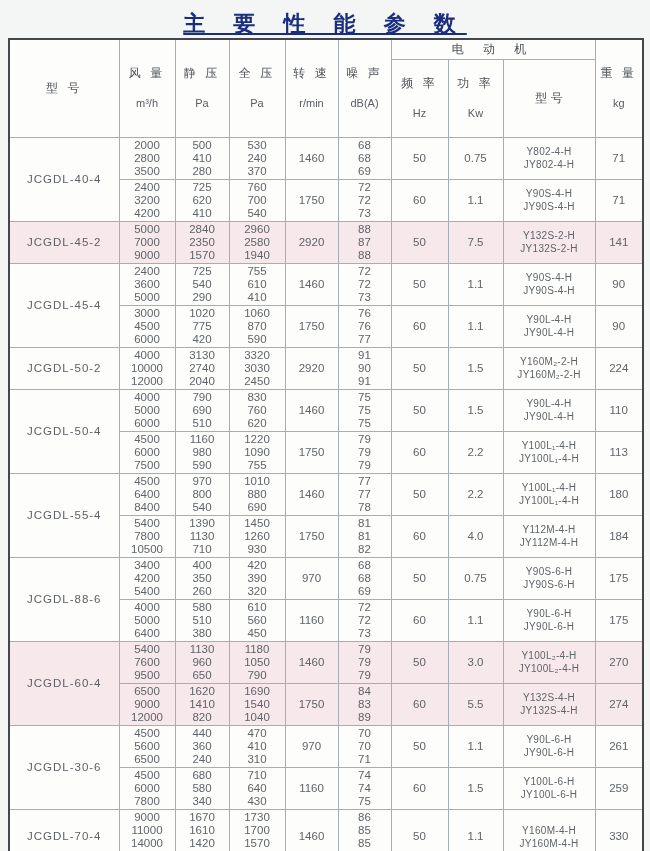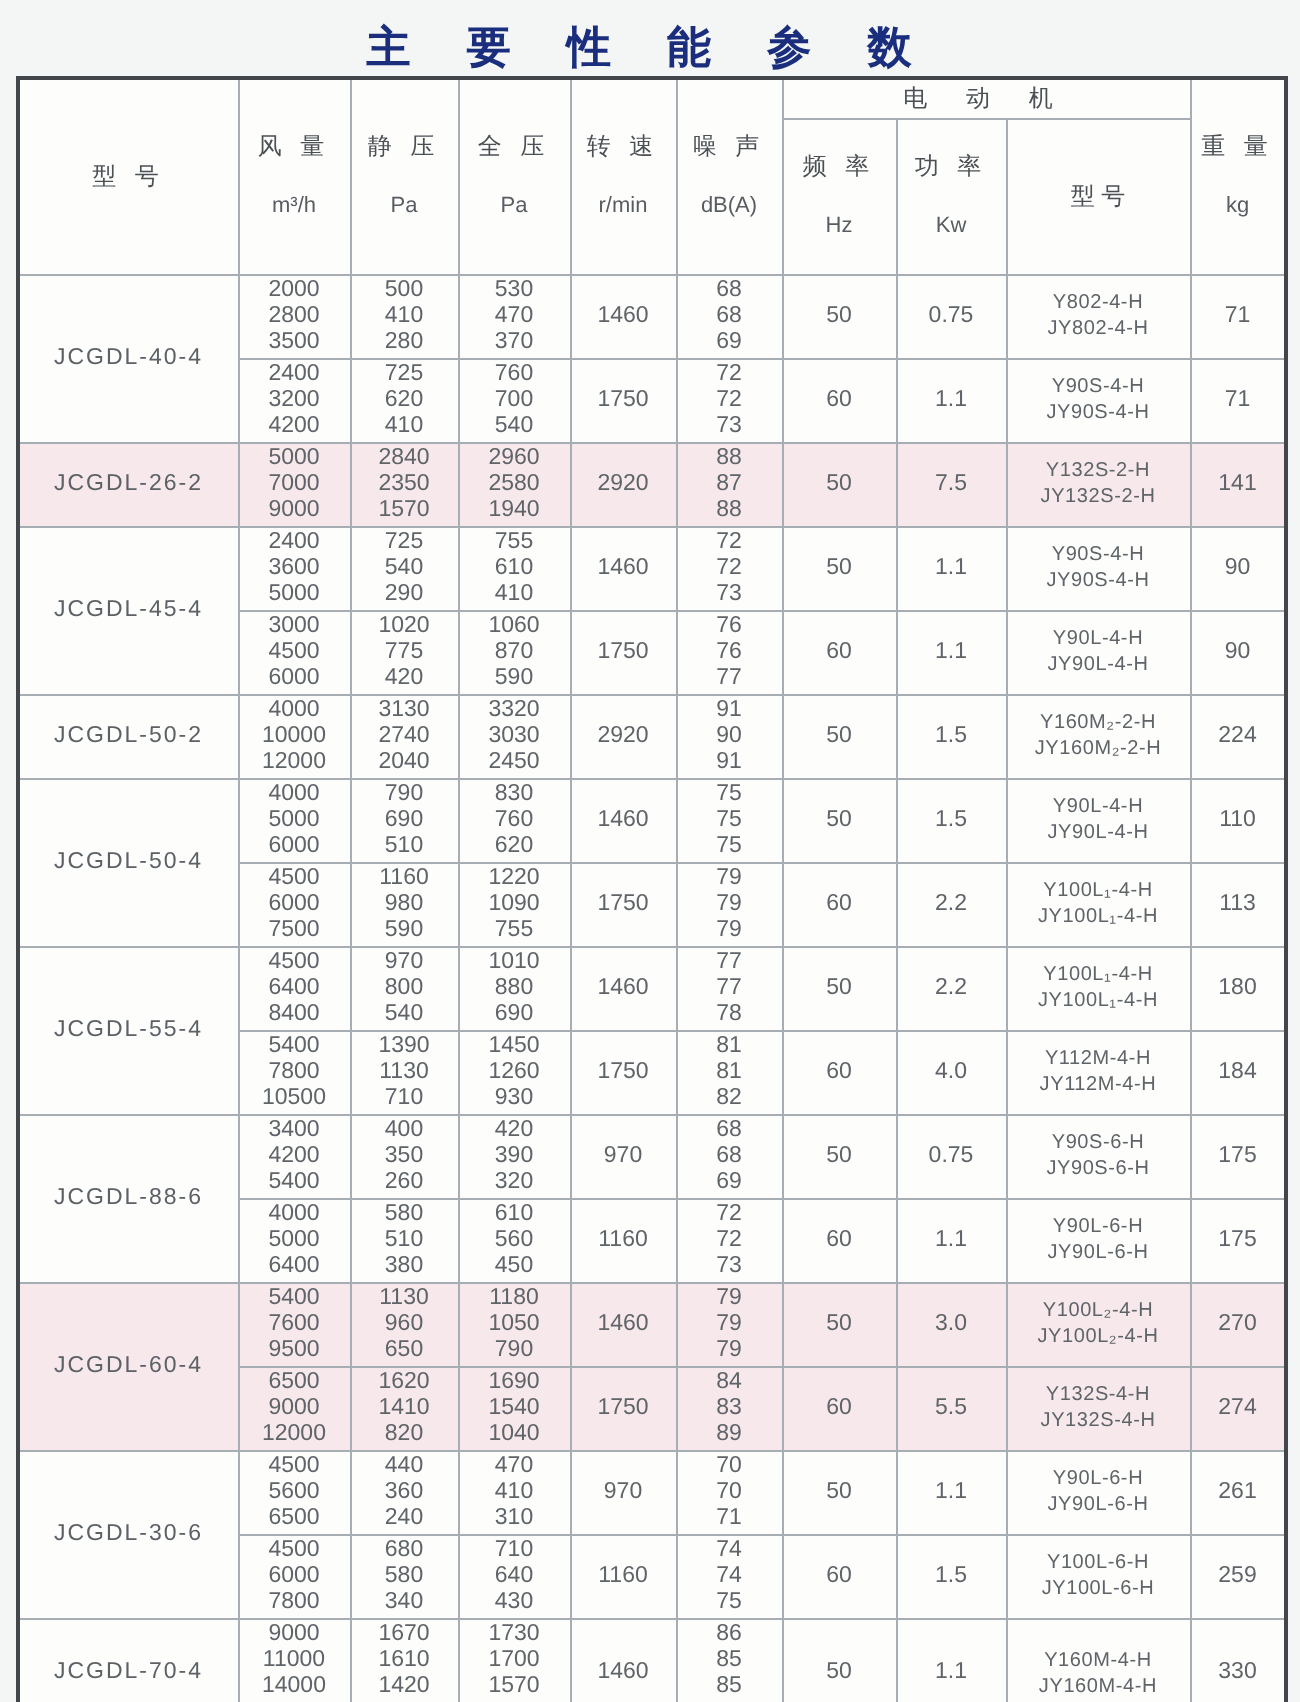--- a/index.html
+++ b/index.html
@@ -10,20 +10,21 @@
     position:relative;
     overflow:hidden;
   }
   .page-title{
     text-align:center;
     padding-top:9px;
     font-size:22px;
     font-weight:bold;
     letter-spacing:11px;
     color:#1a2e7d;
+    text-decoration:underline;
   }
   .spec-table{
     position:absolute;
     left:8px; top:38px;
     width:634px;
     border-collapse:collapse;
     table-layout:fixed;
     background:#fdfdfc;
     border:2px solid #43474c;
   }
@@ -121,21 +122,21 @@
   <tbody>
       <tr class="body-row group-start">
         <td class="model-cell" rowspan="2">JCGDL-40-4</td>
         <td>2000
 2800
 3500</td>
         <td>500
 410
 280</td>
         <td>530
-470
+240
 370</td>
         <td>1460</td>
         <td>68
 68
 69</td>
         <td>50</td>
         <td>0.75</td>
         <td class="motor-cell">Y802-4-H
 JY802-4-H</td>
         <td>71</td>
@@ -154,21 +155,21 @@
         <td>72
 72
 73</td>
         <td>60</td>
         <td>1.1</td>
         <td class="motor-cell">Y90S-4-H
 JY90S-4-H</td>
         <td>71</td>
       </tr>
       <tr class="body-row group-start hl">
-        <td class="model-cell" rowspan="1">JCGDL-26-2</td>
+        <td class="model-cell" rowspan="1">JCGDL-45-2</td>
         <td>5000
 7000
 9000</td>
         <td>2840
 2350
 1570</td>
         <td>2960
 2580
 1940</td>
         <td>2920</td>

